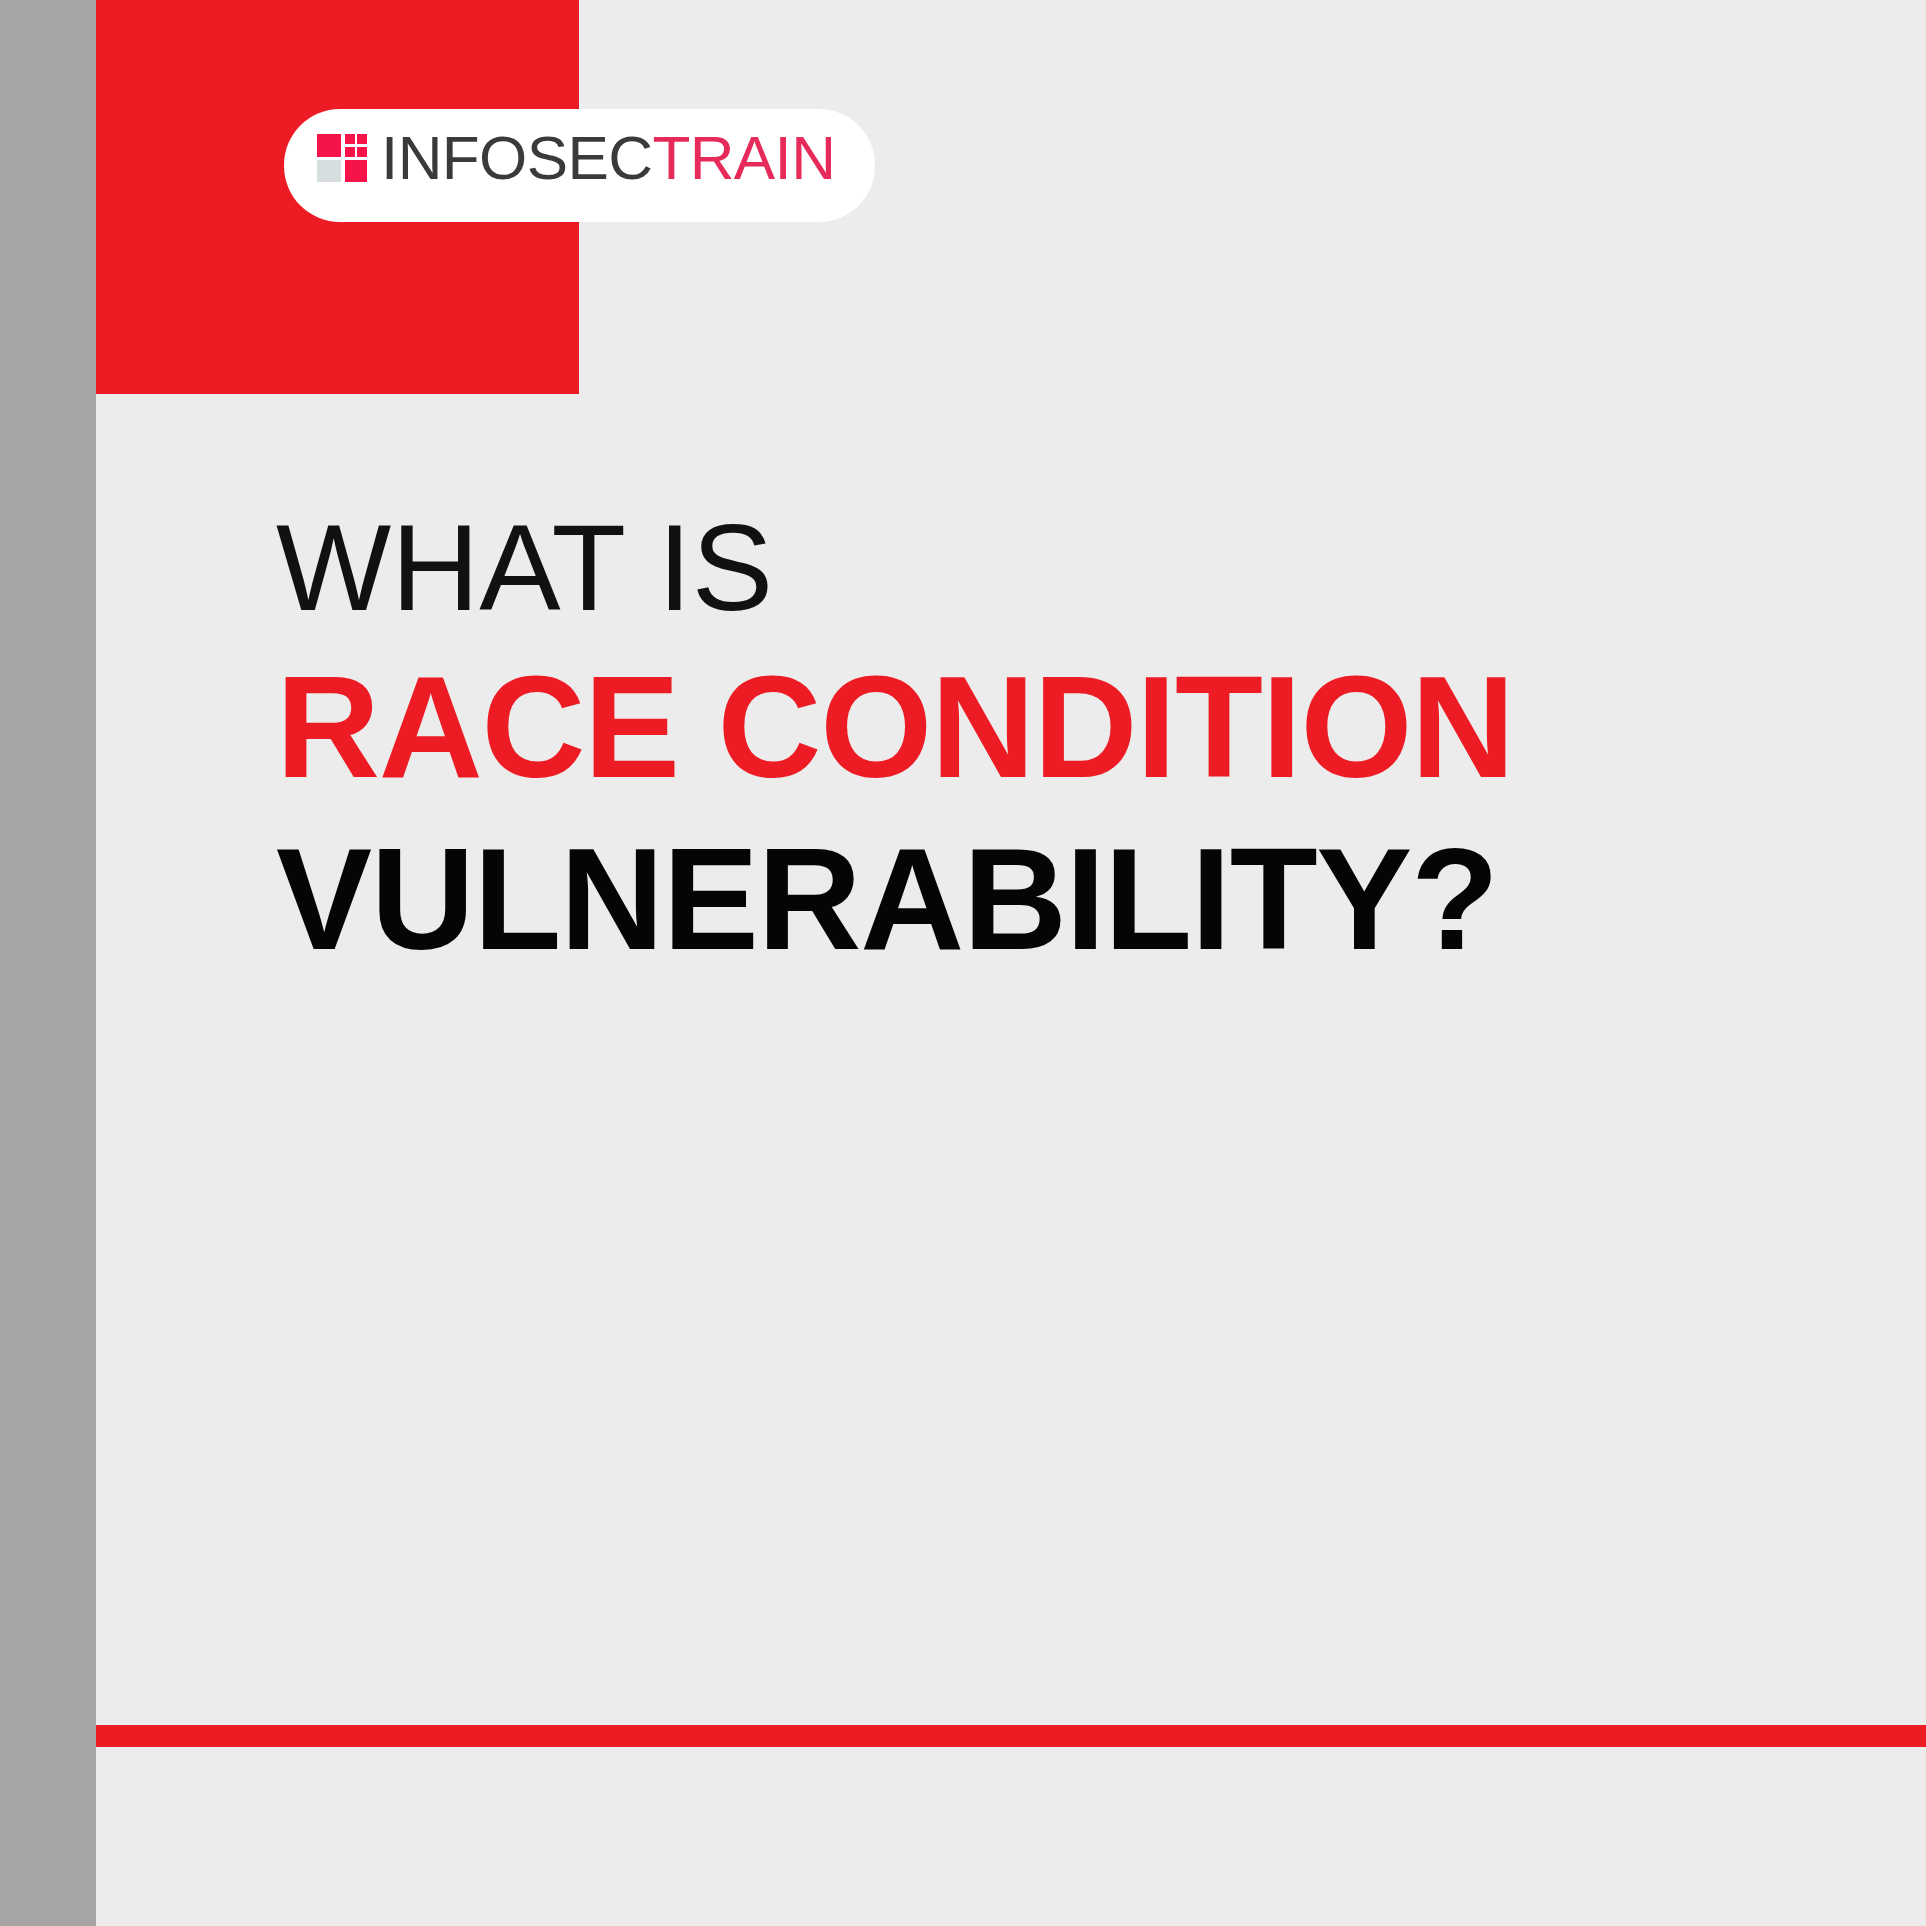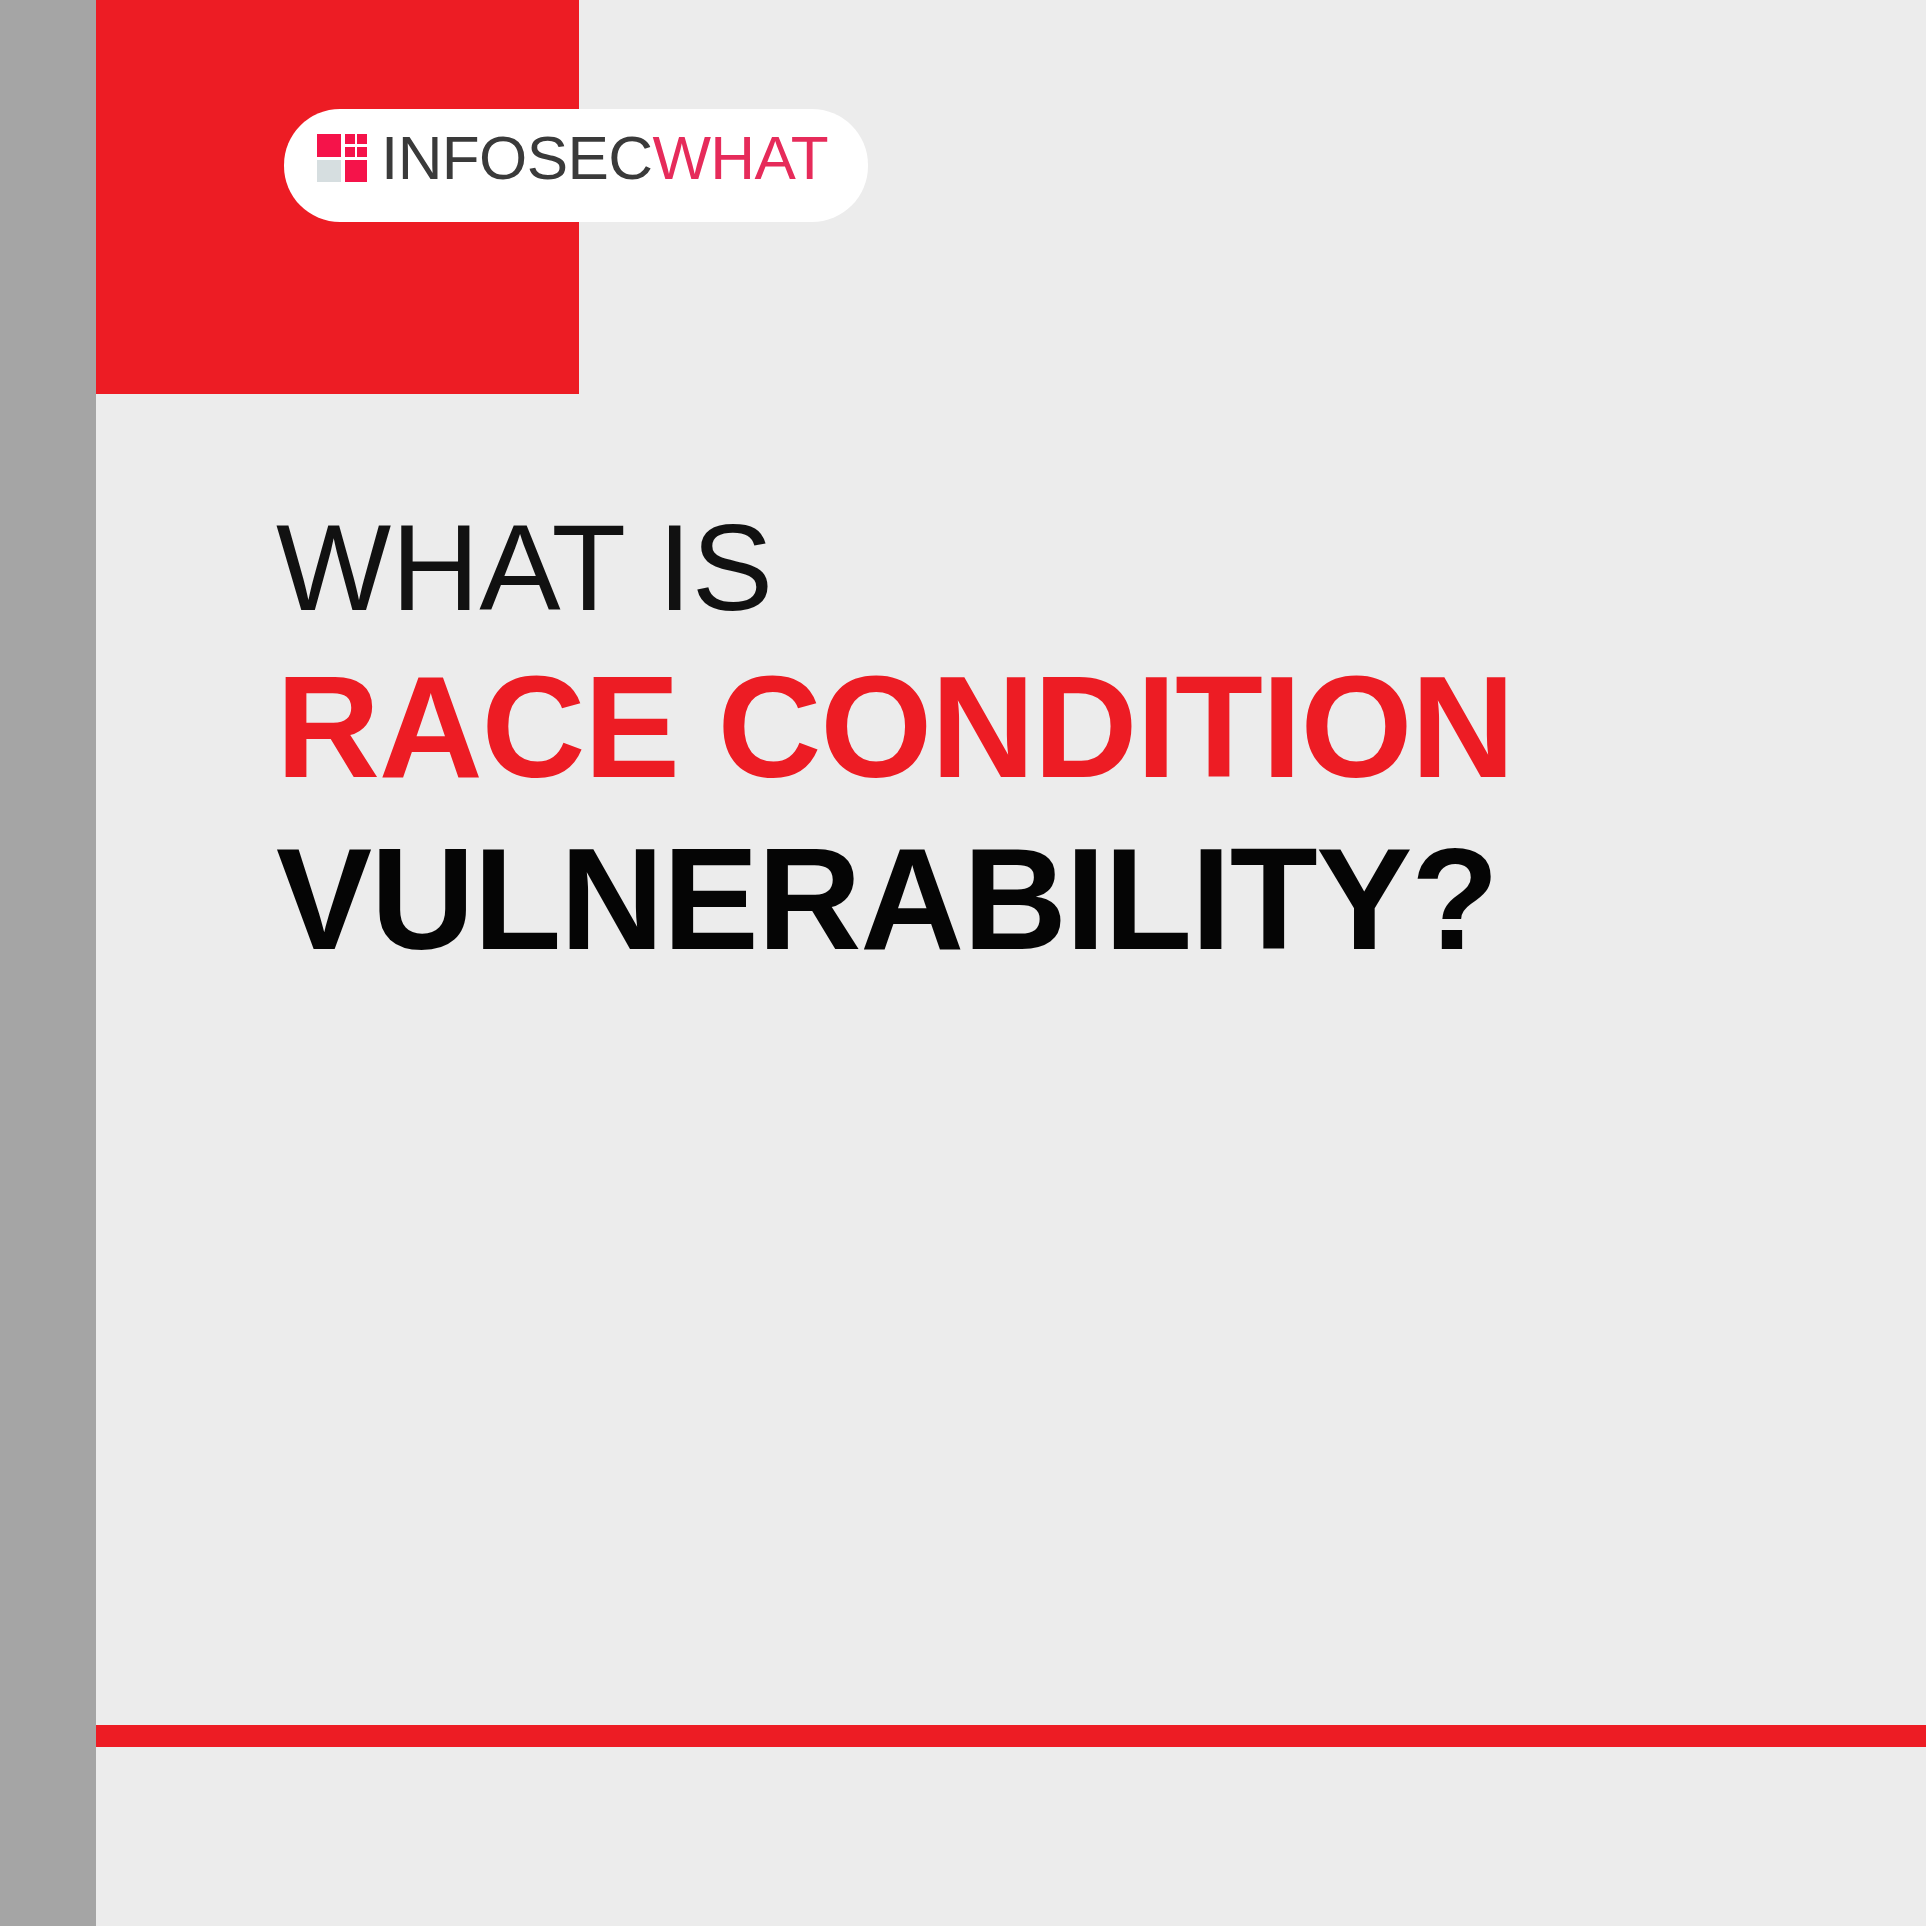--- a/index.html
+++ b/index.html
@@ -164,21 +164,21 @@
       <i class="lm-a"></i>
         <i class="lm-b"></i>
         <i class="lm-c"></i>
       <i class="lm-d"></i>
         <i class="lm-e"></i>
         <i class="lm-f"></i>
         <i class="lm-g"></i>
     </span>
     <span class="logo-word">
       <span class="w-infosec">INFOSEC</span>
-        <span class="w-train">WHAT</span>
+        <span class="w-train">TRAIN</span>
     </span>
   </div>
 
   <div class="headline">
     <div class="h-kicker">WHAT IS</div>
     <div class="h-red">RACE CONDITION</div>
     <div class="h-black">VULNERABILITY?</div>
   </div>
 
   <div class="divider"></div>

